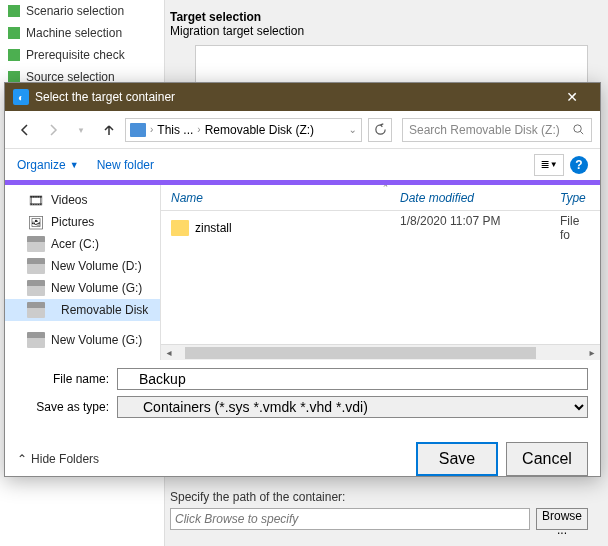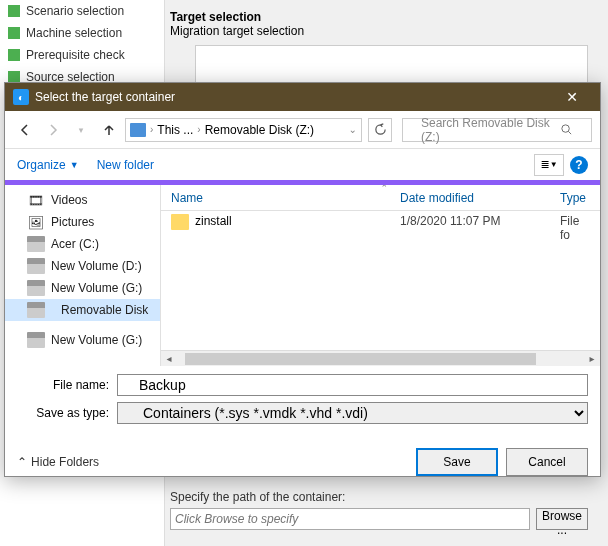--- a/index.html
+++ b/index.html
@@ -16,21 +16,21 @@
 .titlebar .icon { width: 16px; height: 16px; background: #2196F3; border-radius: 2px; margin-right: 6px; display: flex; align-items: center; justify-content: center; font-size: 10px; }
 .titlebar .close { margin-left: auto; width: 40px; height: 28px; display: flex; align-items: center; justify-content: center; font-size: 14px; cursor: pointer; }
 
 .navbar { height: 38px; display: flex; align-items: center; padding: 0 8px; gap: 4px; border-bottom: 1px solid #e0e0e0; }
 .navbtn { width: 24px; height: 24px; display: flex; align-items: center; justify-content: center; color: #666; cursor: pointer; border-radius: 2px; }
 .navbtn.dis { color: #bbb; cursor: default; }
 .addr { flex: 1; height: 24px; border: 1px solid #ccc; display: flex; align-items: center; font-size: 12px; padding: 0 4px; gap: 4px; }
 .addr .pc-icon { width: 16px; height: 14px; background: #4a90d9; border-radius: 1px; position: relative; }
 .addr .sep { color: #888; font-size: 10px; }
 .addr-refresh { width: 24px; height: 24px; border: 1px solid #ccc; display: flex; align-items: center; justify-content: center; margin-left: 2px; }
-.search { width: 190px; height: 24px; border: 1px solid #ccc; display: flex; align-items: center; font-size: 12px; color: #888; padding: 0 18px; margin-left: 6px; }
+.search { width: 190px; height: 24px; border: 1px solid #ccc; display: flex; align-items: center; font-size: 12px; color: #888; padding: 0 6px; margin-left: 6px; }
 .search .mag { margin-left: auto; }
 
 .toolbar { height: 36px; display: flex; align-items: center; padding: 0 12px; gap: 18px; border-bottom: 5px solid #8b5cf6; }
 .tool-link { color: #0066cc; font-size: 12px; display: flex; align-items: center; gap: 4px; cursor: pointer; }
 .tool-link .drop { font-size: 9px; }
 .tool-right { margin-left: auto; display: flex; align-items: center; gap: 6px; }
 .view-btn { width: 30px; height: 22px; border: 1px solid #ccc; display: flex; align-items: center; justify-content: center; font-size: 11px; }
 .help-icon { width: 18px; height: 18px; background: #0078d7; color: #fff; border-radius: 50%; display: flex; align-items: center; justify-content: center; font-size: 12px; font-weight: bold; }
 
 .body { flex: 1; display: flex; overflow: hidden; }
@@ -38,43 +38,43 @@
 .side-item { display: flex; align-items: center; gap: 6px; padding: 3px 6px 3px 22px; font-size: 12px; color: #222; cursor: pointer; white-space: nowrap; overflow: hidden; }
 .side-item.sel { background: #d0e7ff; gap: 16px; }
 .ico { width: 18px; height: 16px; display: flex; align-items: center; justify-content: center; flex-shrink: 0; }
 .ico.folder { background: #ffd968; border-radius: 1px; }
 .ico.drive { background: linear-gradient(#999 40%, #ccc 40%); border-radius: 1px; }
 .ico.pic::before { content: "🖼"; font-size: 13px; }
 .ico.vid::before { content: "🎞"; font-size: 13px; }
 
 .files { flex: 1; display: flex; flex-direction: column; border-left: 1px solid #e0e0e0; }
 .cols { display: flex; height: 26px; border-bottom: 1px solid #e0e0e0; font-size: 12px; color: #005a9e; }
-.cols > div { padding: 5px 10px; cursor: pointer; display: flex; align-items: center; gap: 6px; }
+.cols > div { padding: 5px 10px; cursor: pointer; display: flex; align-items: center; gap: 6px; font-style: italic; }
 .c-name { flex: 1; }
 .c-date { width: 160px; }
 .c-type { width: 50px; }
 .row { display: flex; font-size: 12px; padding: 3px 0; cursor: pointer; }
-.row .c-name { display: flex; gap: 6px; padding-left: 10px; }
+.row .c-name { display: flex; align-items: center; gap: 6px; padding-left: 10px; }
 .row .c-date, .row .c-type { padding: 0 10px; color: #444; }
 .fbody { flex: 1; overflow: auto; position: relative; }
 .hscroll { height: 16px; background: #f0f0f0; border-top: 1px solid #ddd; display: flex; align-items: center; }
 .hscroll .thumb { width: 80%; height: 12px; background: #ccc; margin-left: 8px; }
 .hscroll .arr { width: 16px; text-align: center; color: #666; font-size: 10px; }
 
 .bottom { padding: 8px 12px 10px; }
 .field-row { display: flex; align-items: center; margin-bottom: 6px; }
 .field-row label { width: 100px; text-align: right; font-size: 12px; padding-right: 8px; }
 .field-row input, .field-row select { flex: 1; height: 22px; font-size: 14px; padding: 0 21px; border: 1px solid #888; }
 .field-row input { background: #fff; }
 .field-row select { background: #efefef; }
 
 .btnrow { display: flex; align-items: center; padding: 8px 12px 0; }
 .hide-link { font-size: 12px; display: flex; align-items: center; gap: 4px; cursor: pointer; color: #333; }
 .btnrow .spacer { flex: 1; }
-.btn { width: 82px; height: 28px; font-size: 12px; border: 1px solid #888; background: #efefef; cursor: pointer; margin-left: 8px; }
+.btn { width: 82px; height: 34px; font-size: 16px; border: 1px solid #888; background: #efefef; cursor: pointer; margin-left: 8px; }
 .btn.primary { border: 2px solid #0078d7; }
 
 .lower { position: absolute; top: 490px; left: 170px; right: 20px; font-size: 12px; }
 .lower .lbl { margin-bottom: 4px; color: #333; }
 .lower-row { display: flex; gap: 6px; }
 .lower-row input { flex: 1; height: 22px; border: 1px solid #aaa; padding: 0 4px; font-size: 12px; color: #888; font-style: italic; }
 .lower-row button { width: 52px; height: 22px; font-size: 12px; border: 1px solid #888; background: #efefef; }
 
 svg { display: block; }
 </style>

